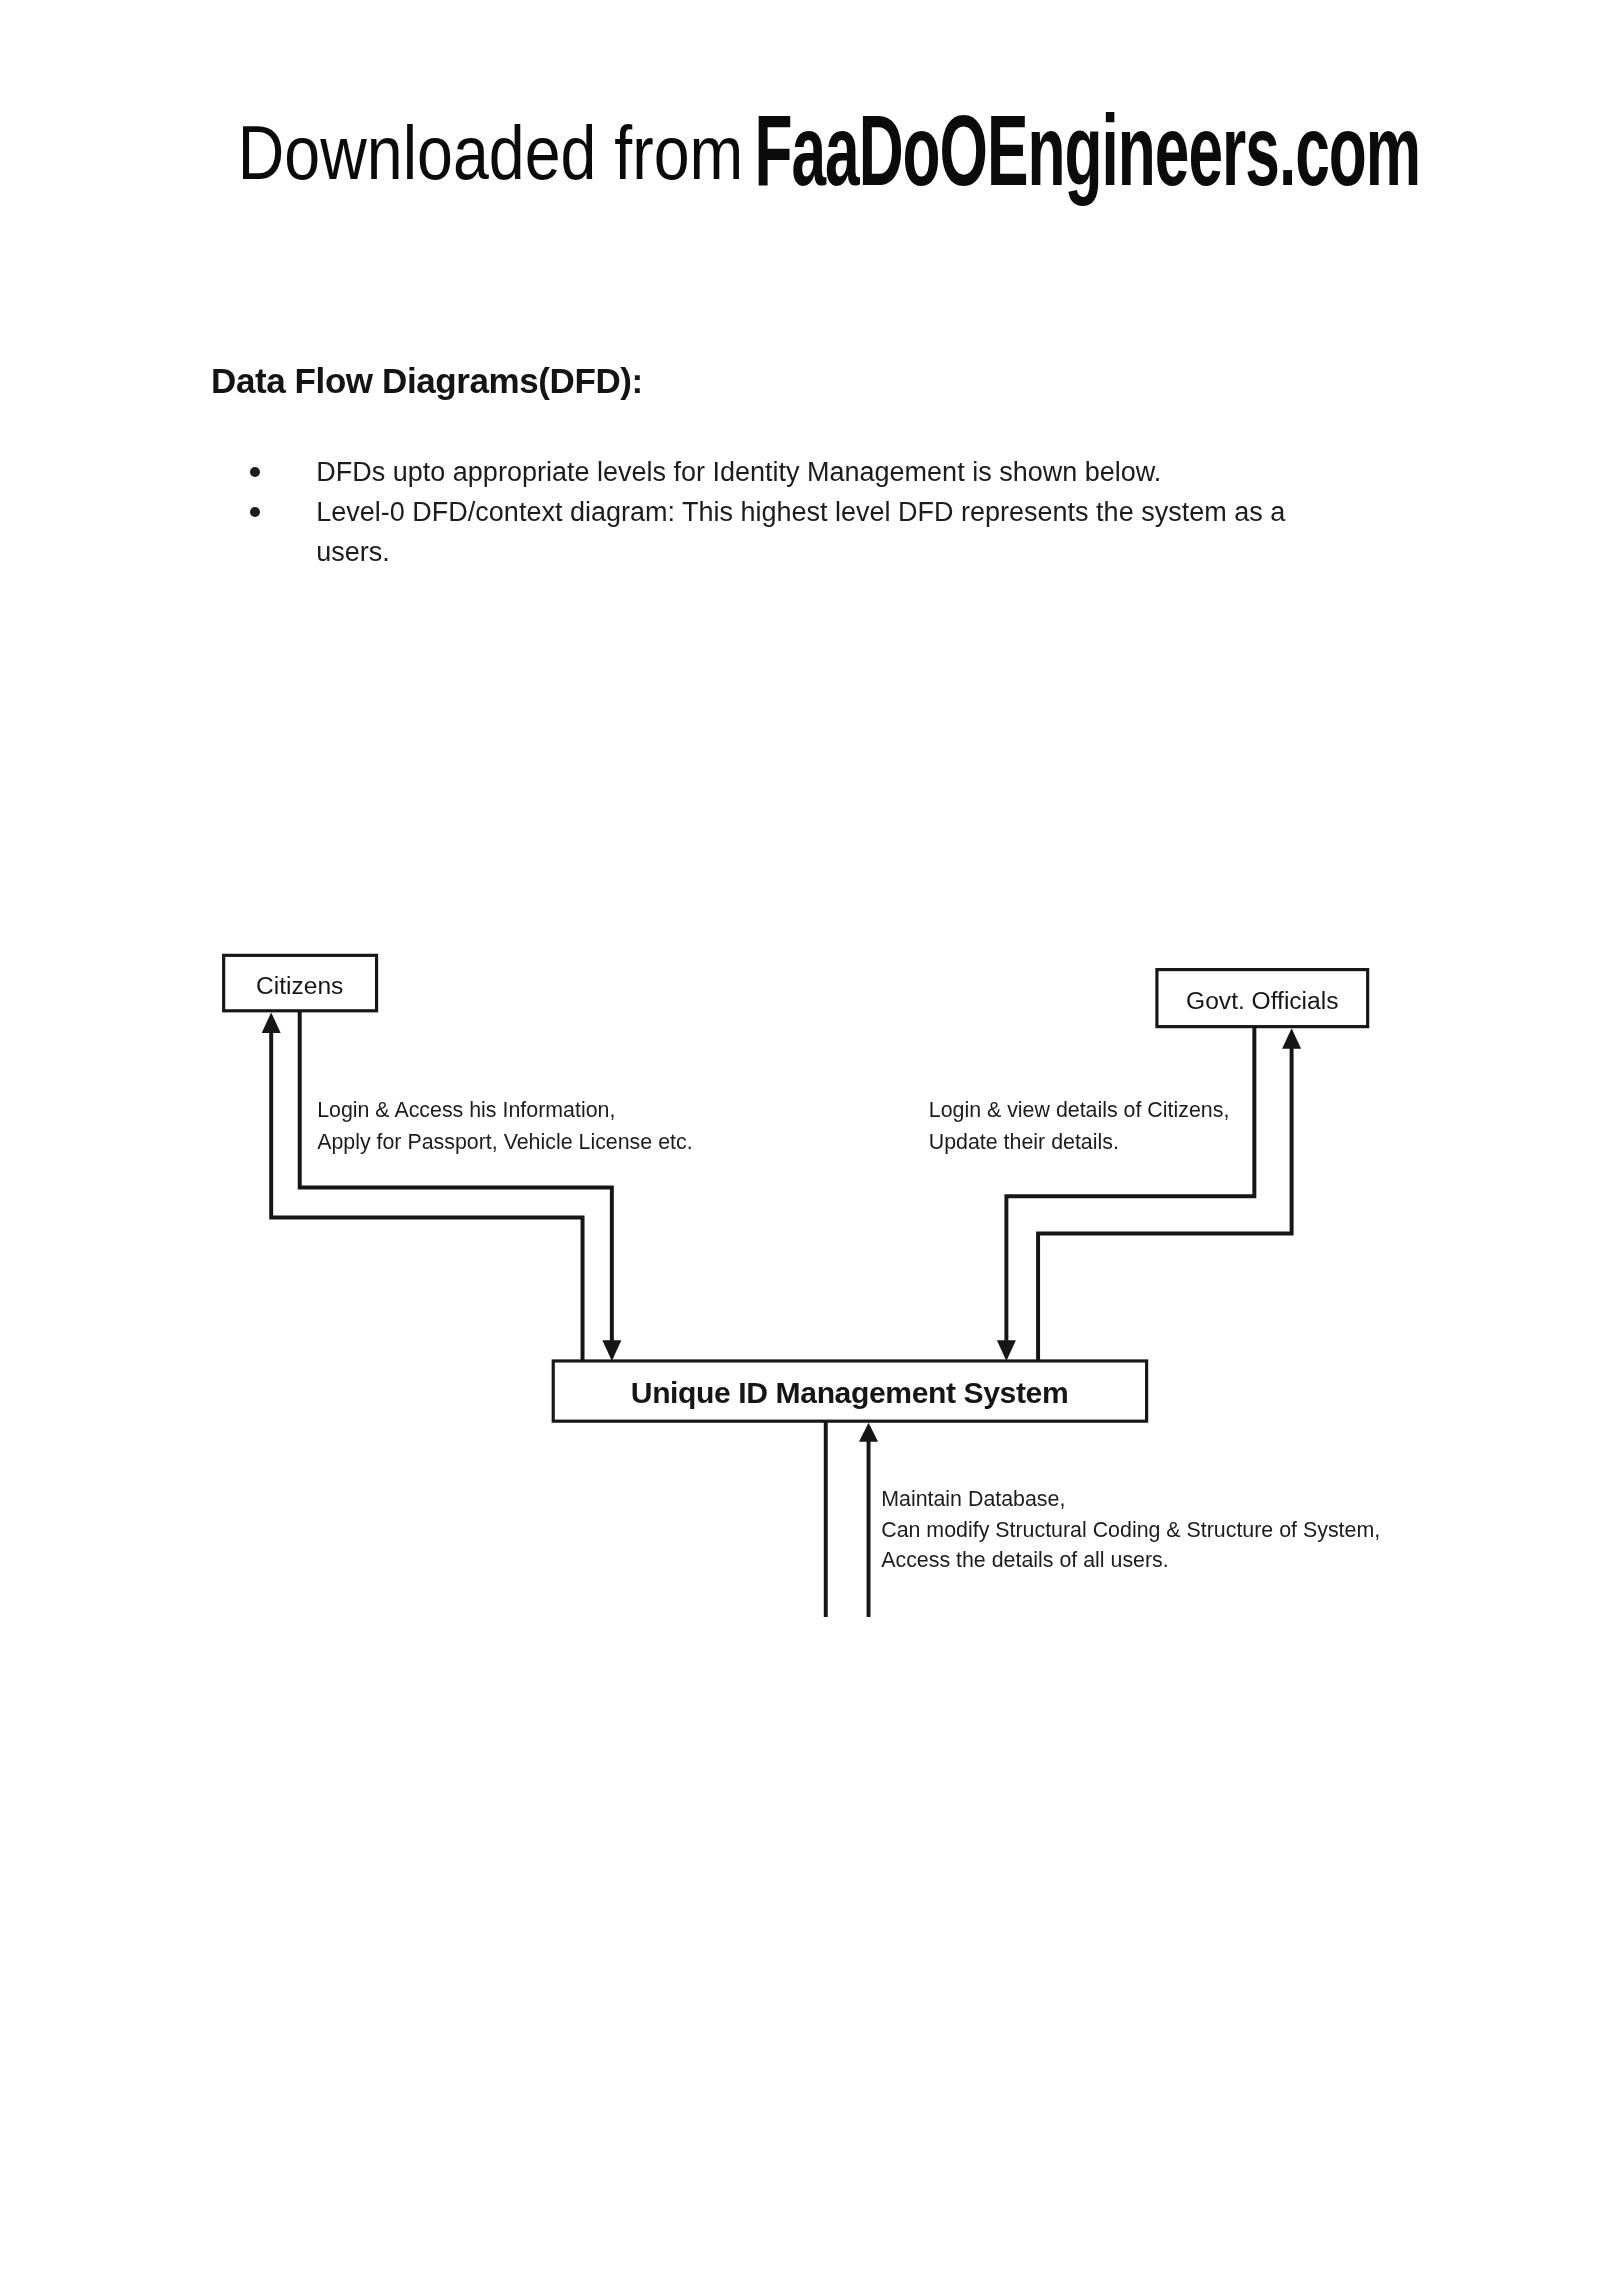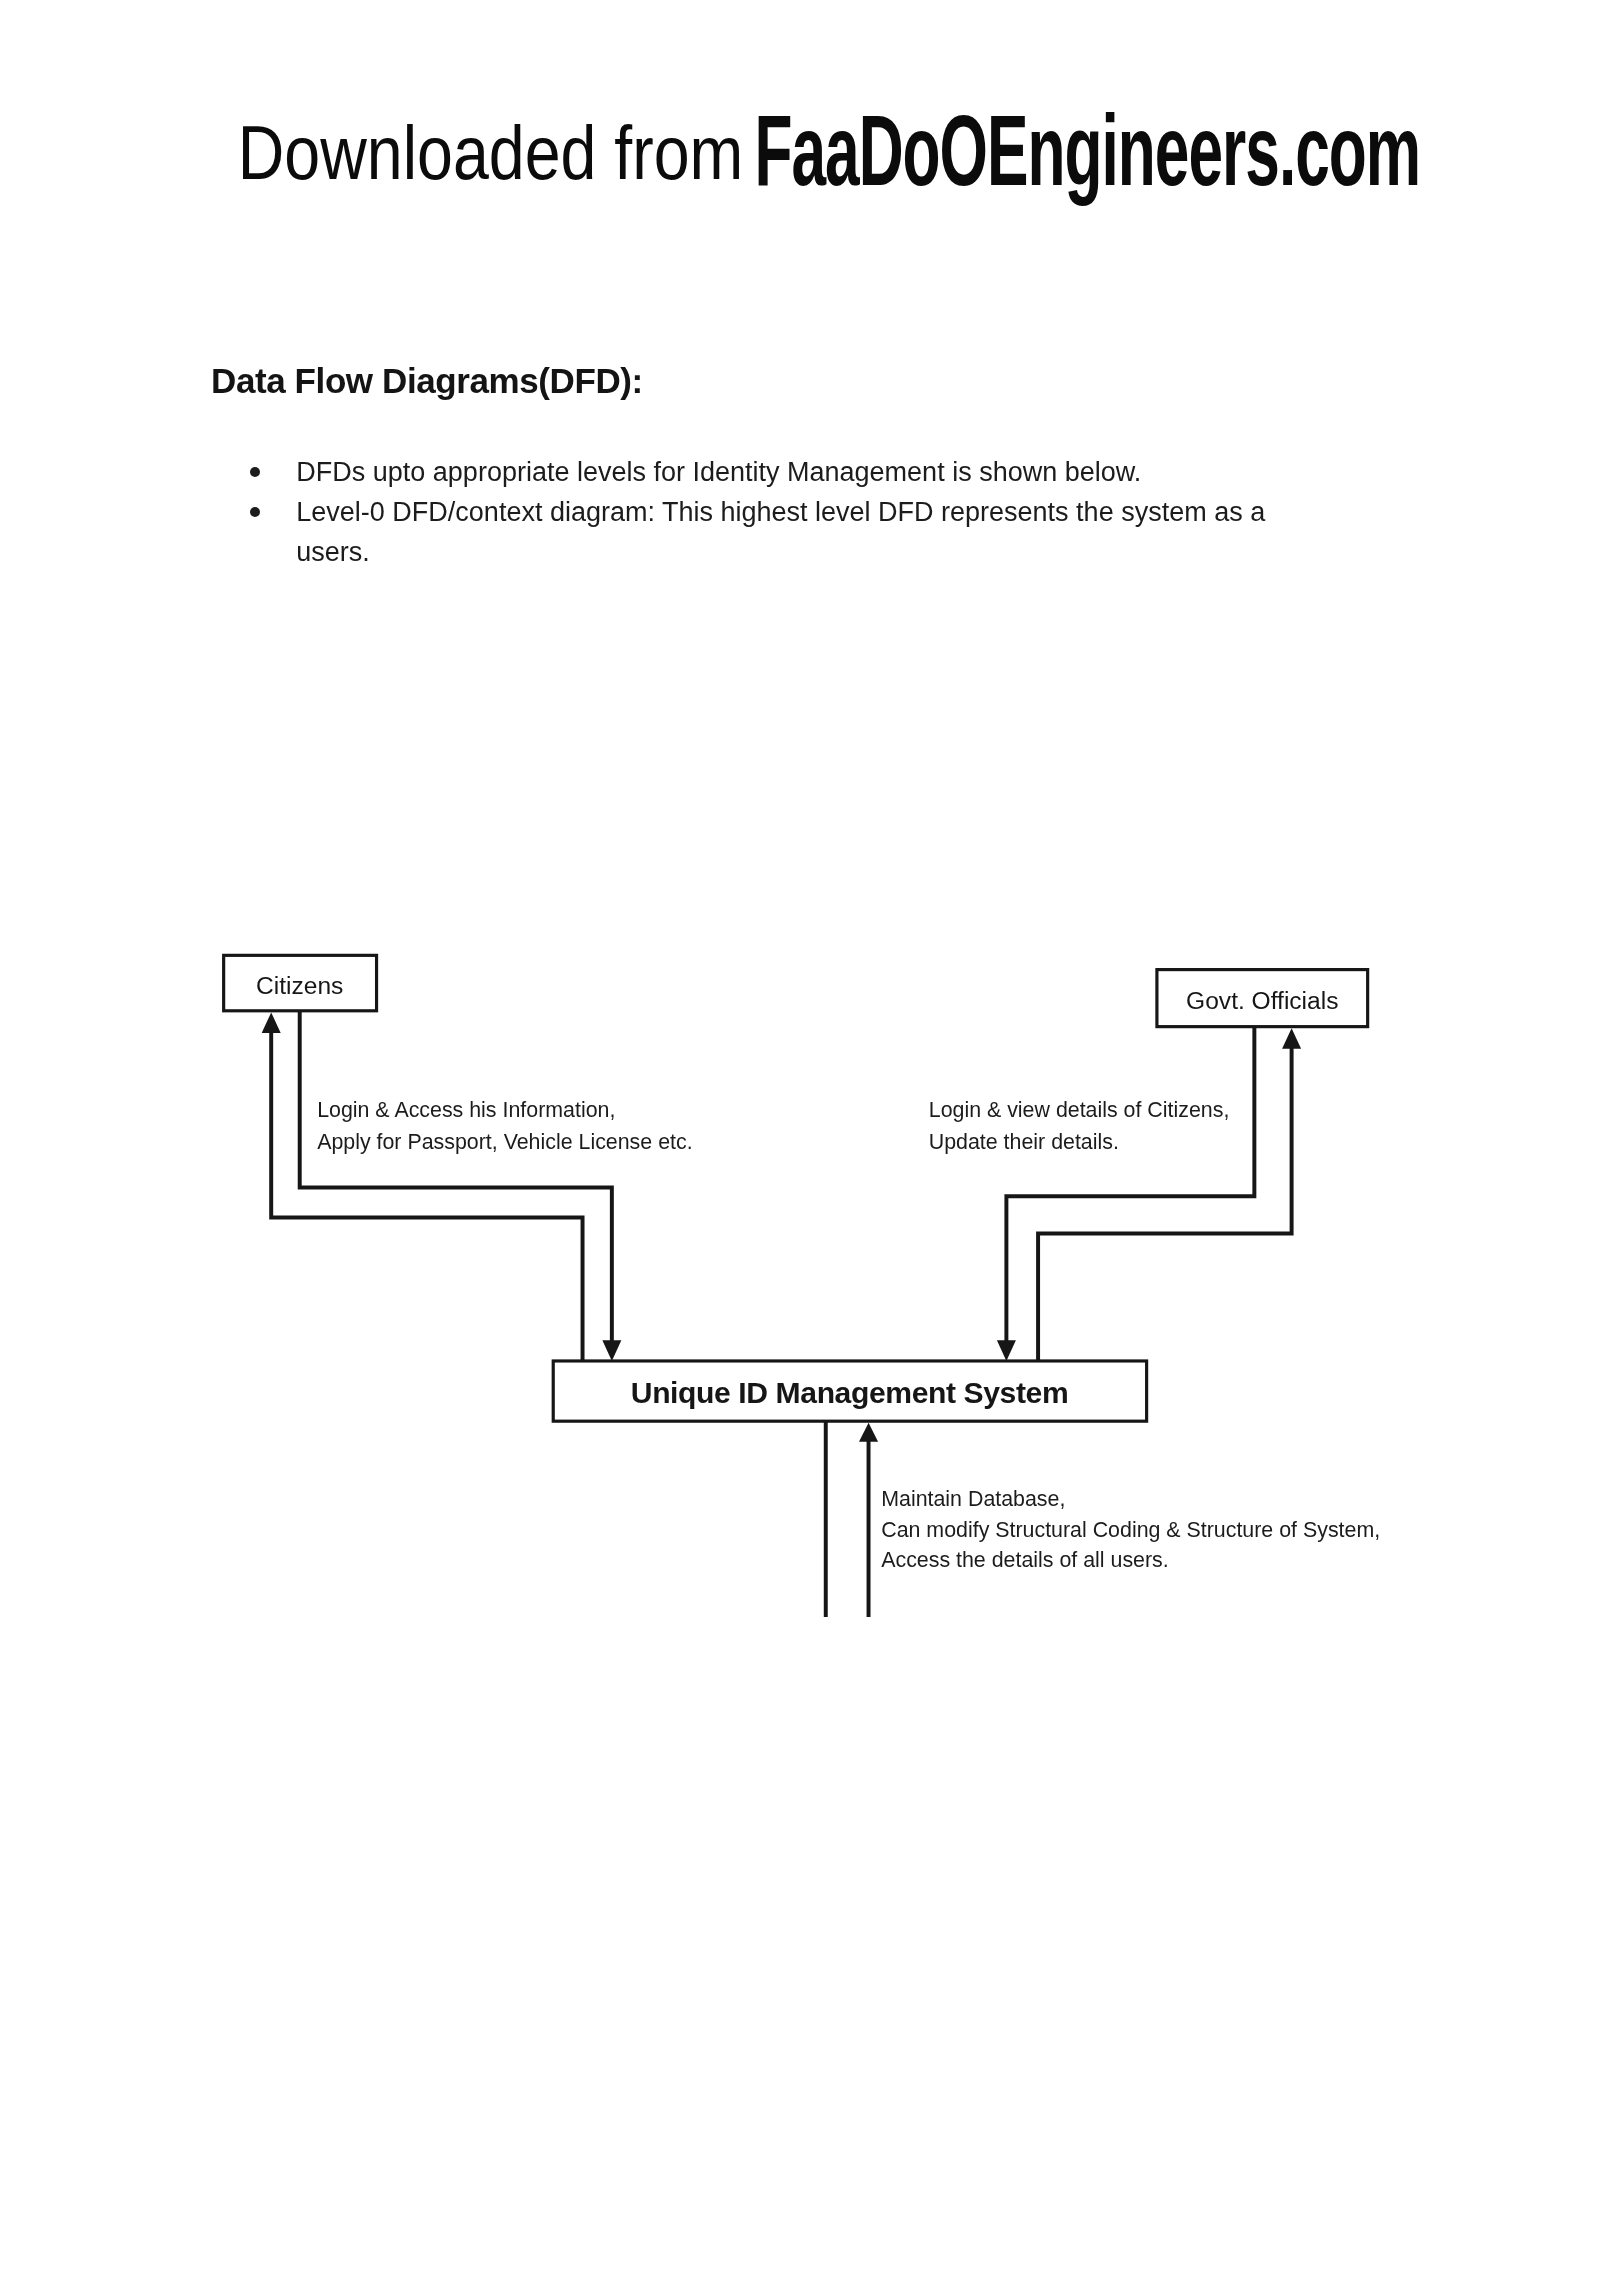--- a/index.html
+++ b/index.html
@@ -21,21 +21,21 @@
   }
   .bullets{
     position:absolute;left:250px;top:452px;
     font-size:27px;line-height:40px;color:#1c1c1c;
   }
   .bullet-item{display:flex;align-items:flex-start;}
   .bullet-dot{
     flex:0 0 auto;width:10.3px;height:10.3px;border-radius:50%;
     background:#1c1c1c;margin-top:15px;
   }
-  .bullet-text{margin-left:36px;white-space:nowrap;}
+  .bullet-text{margin-left:56px;white-space:nowrap;}
   .dfd-svg{position:absolute;left:0;top:888px;}
   .edge{fill:none;stroke:#161616;stroke-width:5;}
   .ah{fill:#161616;stroke:none;}
   .node-rect{fill:#ffffff;stroke:#161616;stroke-width:4;}
   .node-label{
     font-family:"Liberation Sans",sans-serif;
     font-size:31px;fill:#161616;text-anchor:middle;
   }
   .node-label--bold{font-size:38px;font-weight:700;letter-spacing:-0.5px;}
   .edge-label{

